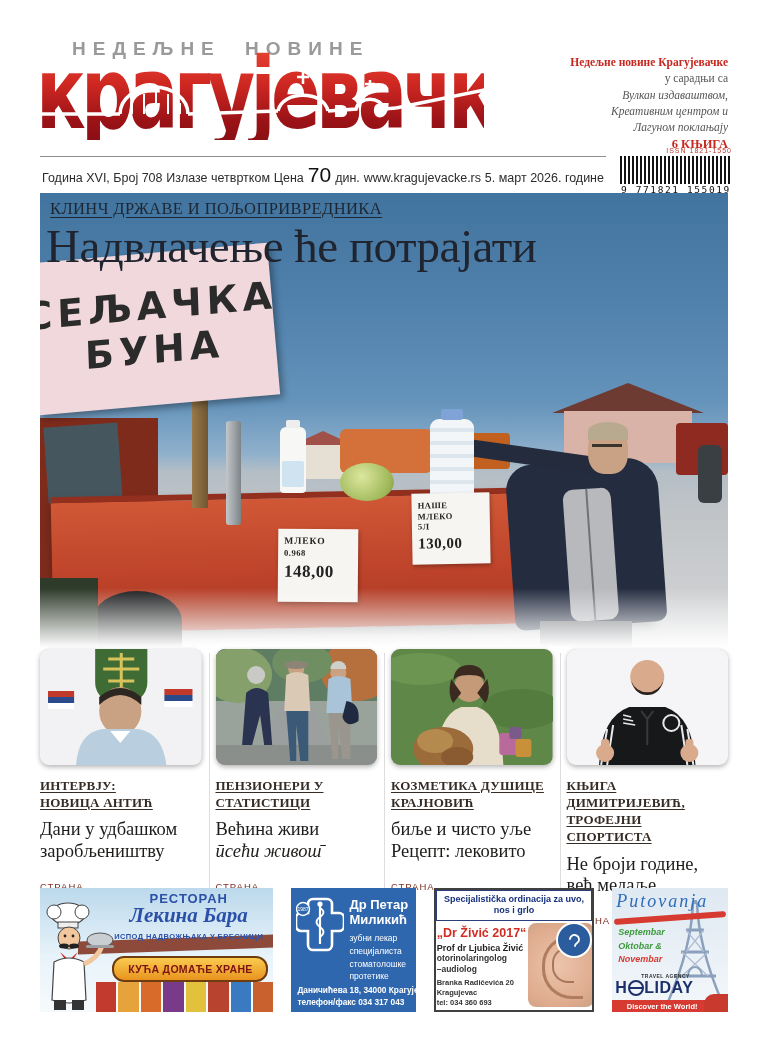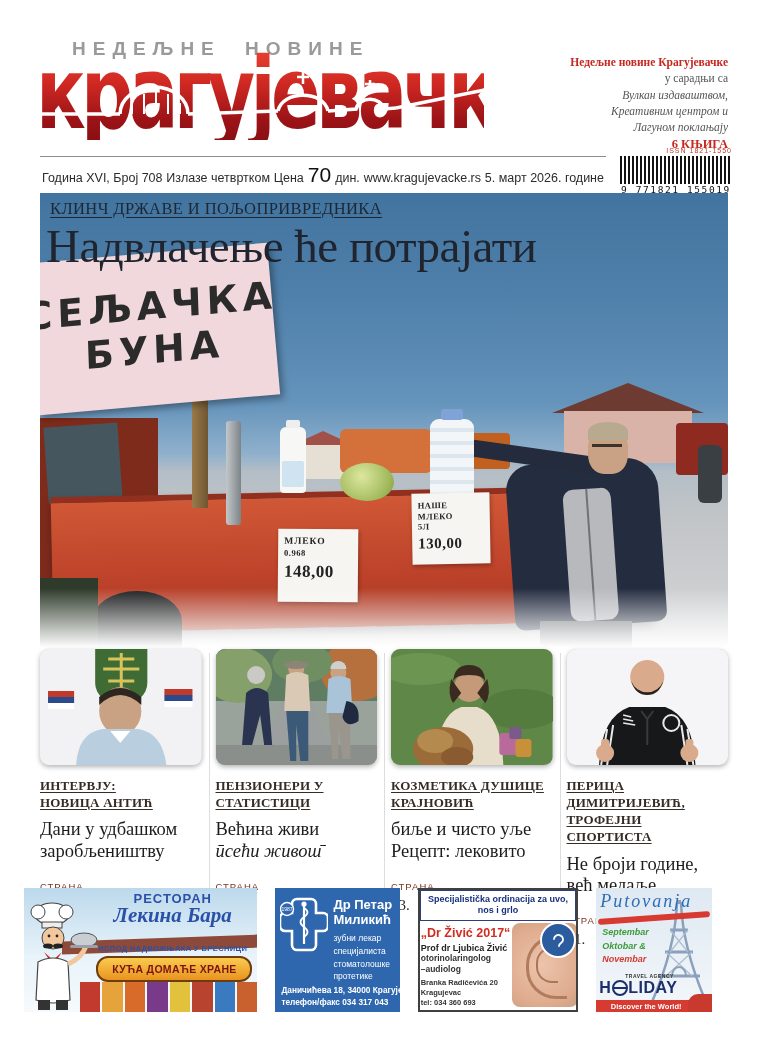--- a/index.html
+++ b/index.html
@@ -104,28 +104,28 @@
   .t-kicker span{display:block;text-decoration:underline;text-underline-offset:2px;}
   .t-head{margin-top:8px;font-family:"Liberation Serif",serif;font-size:18.5px;color:#1f1d1b;line-height:1.18;}
   .t-head span{display:block;}
   .t-head .it{font-style:italic;}
   .t-page{margin-top:13px;display:flex;align-items:baseline;gap:5px;flex-direction:column;}
   .t-rule{flex:1;height:1.5px;background:#dcb3a9;}
   .t-plabel{font-size:9.5px;color:#7c3226;letter-spacing:1px;}
   .t-pnum{font-family:"Liberation Serif",serif;font-size:15px;color:#2e2b28;}
 
   
-  .ads{position:absolute;left:24px;top:888px;width:688px;height:124px;display:flex;gap:18px;z-index:8;}
+  .ads{position:absolute;left:40px;top:888px;width:688px;height:124px;display:flex;gap:18px;z-index:8;}
   .ad{position:relative;overflow:hidden;}
   .ad1{width:246px;background:linear-gradient(180deg,#bcd9ec,#e8f3fa 55%,#f6fafc);}
   .ad1-roof{position:absolute;left:38px;right:0;top:50px;height:13px;background:#8d4a3a;transform:skewY(-2deg);}
   .ad1-txt{position:absolute;left:66px;top:3px;right:2px;text-align:center;color:#2b50a8;}
   .ad1-t1{font-size:13px;font-weight:800;letter-spacing:1px;}
   .ad1-t2{font-family:"Liberation Serif",serif;font-style:italic;font-weight:bold;font-size:21px;margin-top:-3px;}
-  .ad1-t3{font-size:7.5px;font-weight:800;letter-spacing:.4px;margin-top:16px;}
+  .ad1-t3{font-size:7.5px;font-weight:800;letter-spacing:.4px;margin-top:4px;}
   .ad1-badge{position:absolute;right:5px;top:68px;width:152px;height:22px;border-radius:12px;
              background:linear-gradient(180deg,#f9cb4f,#e8941f);border:2px solid #6e3c0e;display:flex;
              align-items:center;justify-content:center;font-size:10.5px;font-weight:800;color:#7c1212;letter-spacing:.3px;}
   .ad1-strip{position:absolute;left:56px;right:0;bottom:0;height:30px;display:flex;gap:2px;}
   .ad1-strip div{flex:1;}
   .chef{position:absolute;left:0;bottom:0;width:74px;height:112px;}
 
   .ad2{width:131px;background:#2f67ae;color:#fff;}
   .ad2-logo{position:absolute;left:5px;top:8px;width:48px;height:66px;}
   .ad2-name{position:absolute;left:58px;top:9px;font-size:13px;font-weight:bold;line-height:1.18;}
@@ -389,21 +389,21 @@
           <path d="M74,62 L80,70 L86,62 M80,70 L80,96" stroke="#3a3a3c" stroke-width="2" fill="none"></path>
           <circle cx="104" cy="74" r="8" fill="none" stroke="#e8e8e8" stroke-width="2"></circle>
           <path d="M56,66 l8,2 M56,70 l10,2 M56,74 l12,2" stroke="#e8e8e8" stroke-width="1.5"></path>
           <circle cx="38" cy="104" r="9" fill="#d9ab8c"></circle>
             <circle cx="122" cy="104" r="9" fill="#d9ab8c"></circle>
           <rect x="34" y="90" width="8" height="10" rx="3" fill="#d9ab8c"></rect>
             <rect x="118" y="90" width="8" height="10" rx="3" fill="#d9ab8c"></rect>
         </svg>
       </div>
       <div class="t-kicker">
-        <span>ПЕРИЦА ДИМИТРИЈЕВИЋ,</span>
+        <span>КЊИГА ДИМИТРИЈЕВИЋ,</span>
         <span>ТРОФЕЈНИ СПОРТИСТА</span>
       </div>
       <div class="t-head">
         <span>Не броји године,</span>
         <span>већ медаље</span>
       </div>
       <div class="t-page">
         <span class="t-rule"></span>
         <span class="t-plabel">СТРАНА</span>
         <span class="t-pnum">21.</span>

